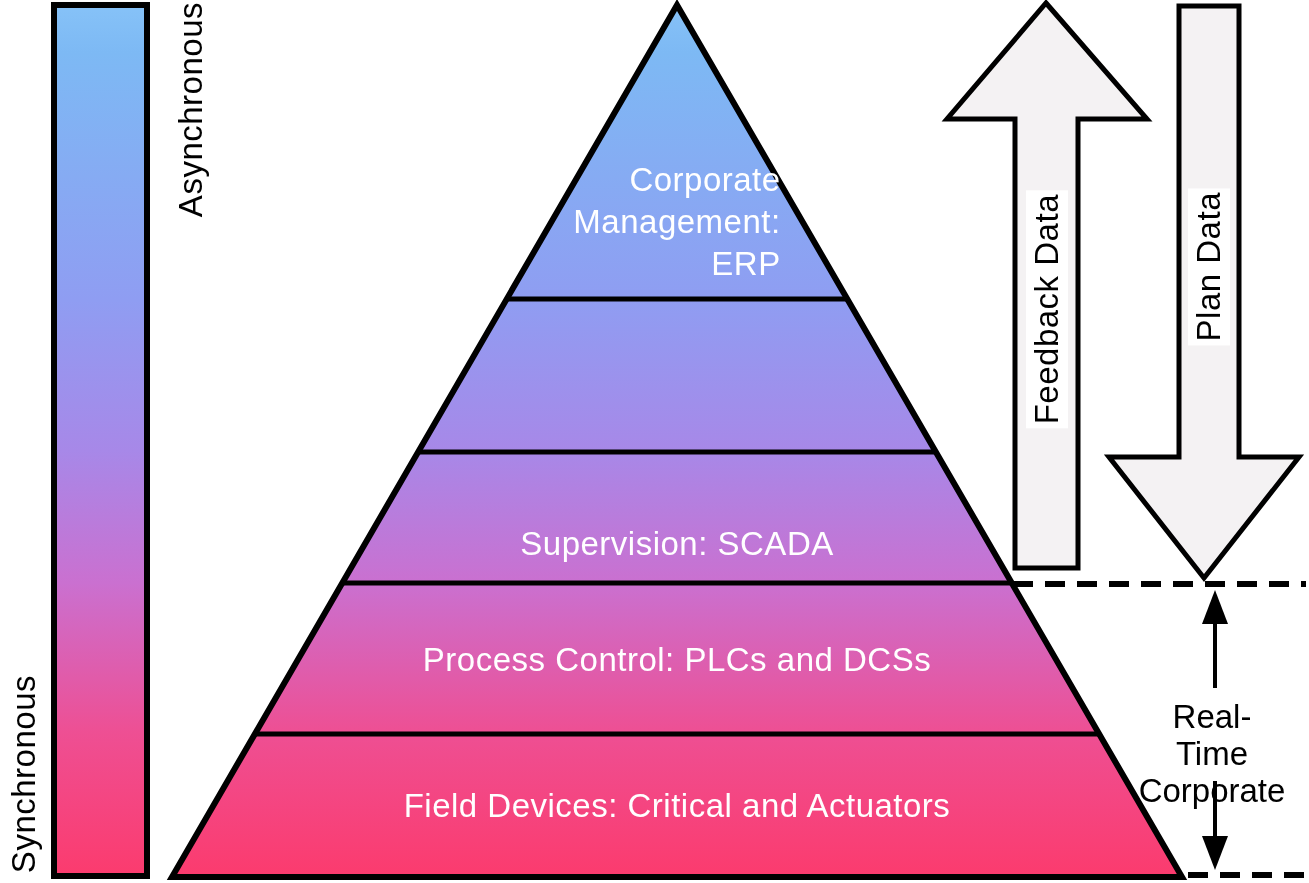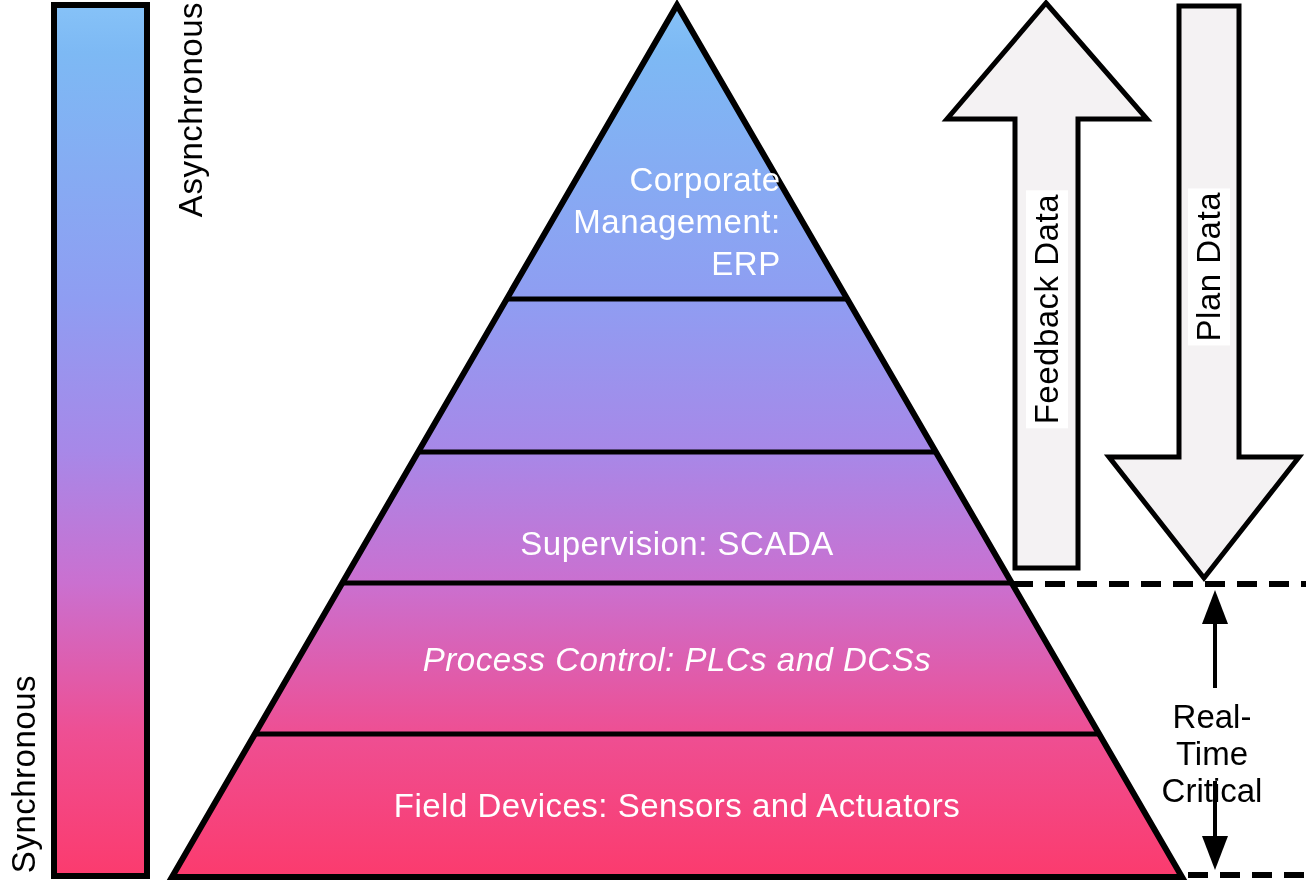--- a/index.html
+++ b/index.html
@@ -88,33 +88,33 @@
       <line x1="1215" y1="618" x2="1215" y2="688" stroke="#000000" stroke-width="4"></line>
       <line x1="1215" y1="781" x2="1215" y2="840" stroke="#000000" stroke-width="4"></line>
       <polygon points="1215,870 1202,836 1228,836" fill="#000000"></polygon>
     </g>
   </svg>
 
   <div class="level-label" style="left:677px;top:159px;">Corporate
 Management:
 ERP</div>
   <div class="level-label" style="left:677px;top:499px;line-height:40px;margin-top:25px;">Supervision: SCADA</div>
-  <div class="level-label" style="left:677px;top:640px;line-height:40px;font-style:italic;">Process Control: PLCs and DCSs</div>
-  <div class="level-label" style="left:677px;top:786px;line-height:40px;">Field Devices: Sensors and Actuators</div>
+  <div class="level-label" style="left:677px;top:640px;line-height:40px;">Process Control: PLCs and DCSs</div>
+  <div class="level-label" style="left:677px;top:786px;line-height:40px;">Field Devices: Critical and Actuators</div>
 
   <div class="vlabel" style="left:162px;top:4px;width:58px;height:212px;">
     <span class="vtext">Asynchronous</span>
   </div>
   <div class="vlabel" style="left:-2px;top:668px;width:52px;height:212px;">
     <span class="vtext">Synchronous</span>
   </div>
 
   <div class="vlabel" style="left:1015px;top:186px;width:63px;height:246px;">
     <span class="vtext boxed">Feedback Data</span>
   </div>
   <div class="vlabel" style="left:1178px;top:184px;width:62px;height:166px;">
     <span class="vtext boxed">Plan Data</span>
   </div>
 
   <div class="note-label" style="left:1212px;top:698px;">Real-Time
-Critical</div>
+Corporate</div>
 
 </div>
 
 </body></html>

